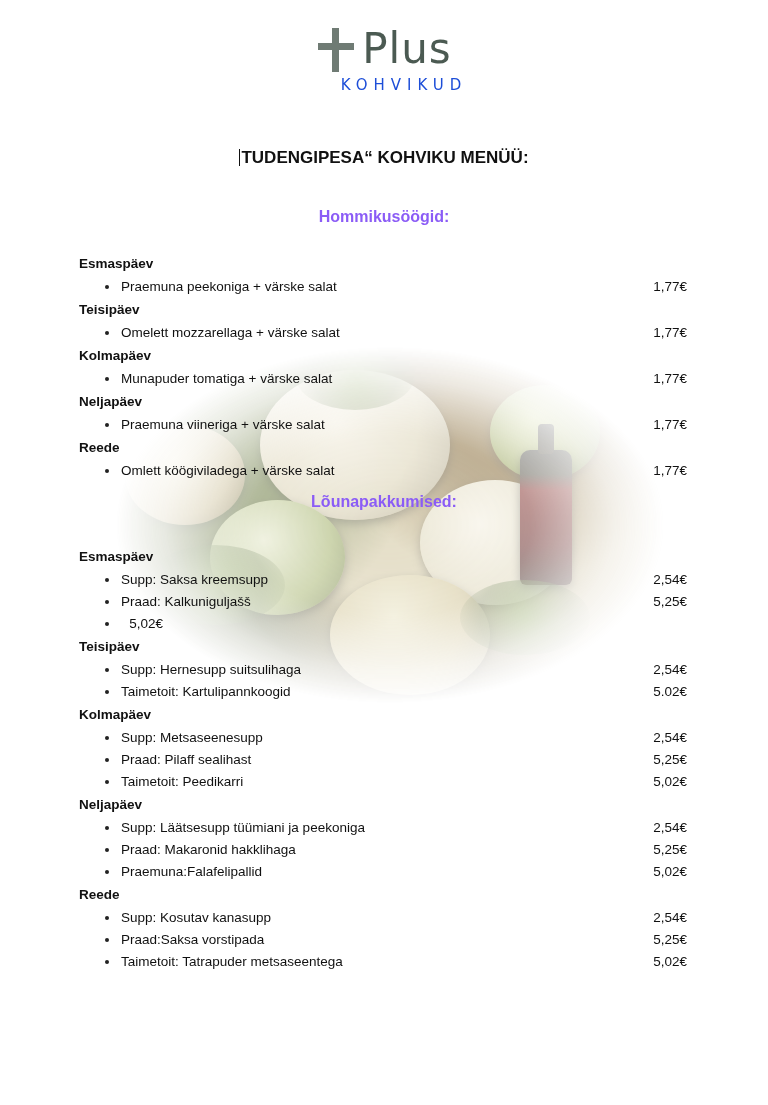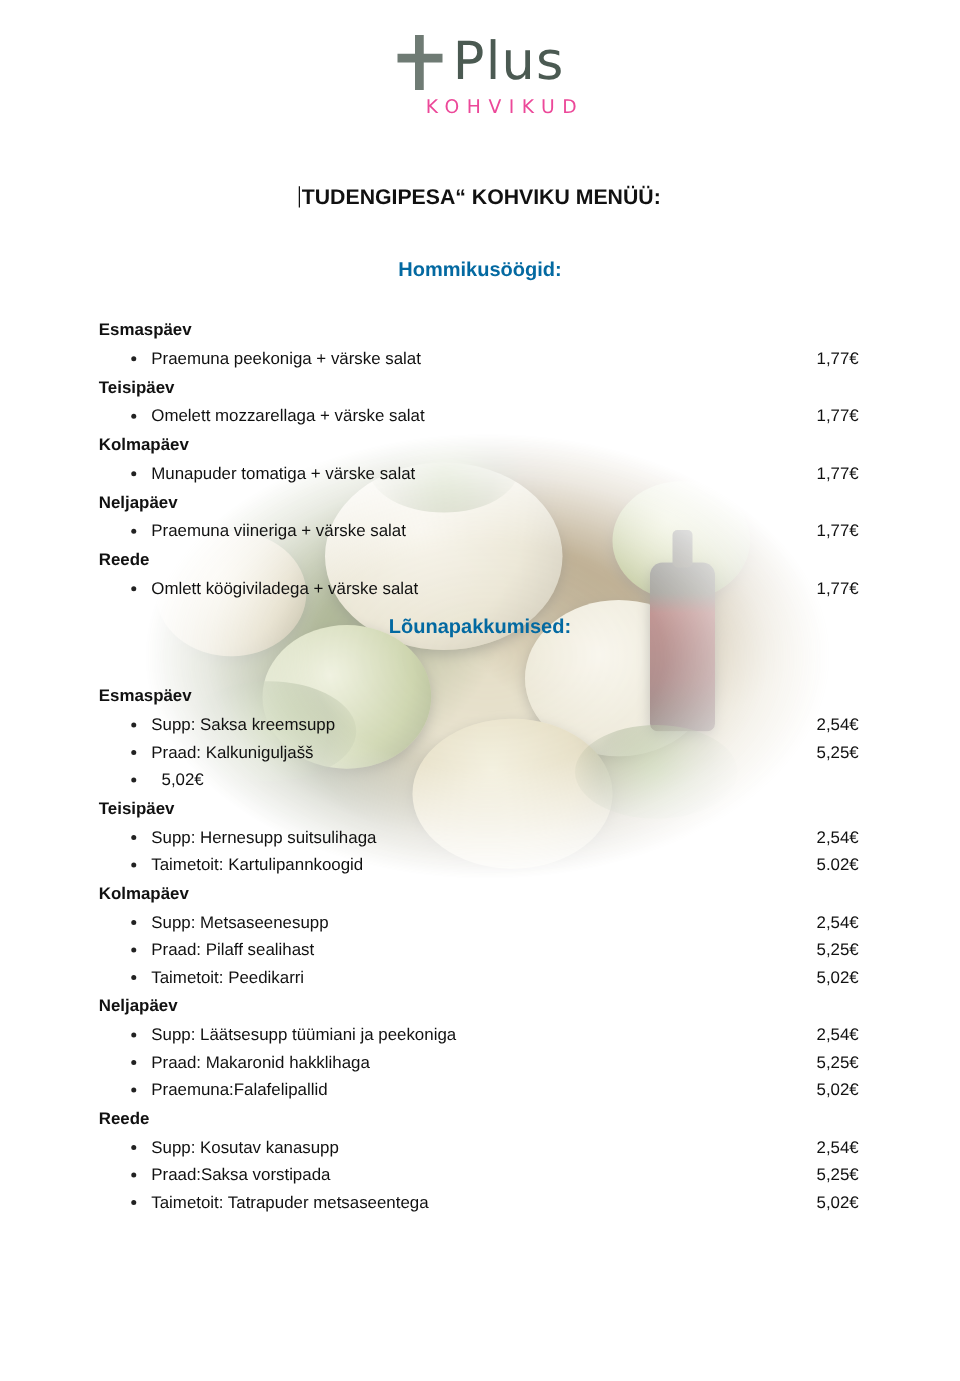--- a/index.html
+++ b/index.html
@@ -122,21 +122,21 @@
     letter-spacing: 1px;
     color: #4b5a52;
     font-family: "DejaVu Sans", sans-serif;
     font-weight: 400;
     line-height: 1;
   }
   .logo-sub {
     margin-top: 4px;
     font-size: 15px;
     letter-spacing: 6px;
-    color: #ec4899;
+    color: #1d4ed8;
     font-family: "DejaVu Sans", sans-serif;
     padding-left: 40px;
   }
 
   .doc-title {
     position: absolute;
     left: 0; right: 0;
     top: 148px;
     text-align: center;
     font-size: 17px;
@@ -149,21 +149,21 @@
     height: 17px;
     background: #111;
     vertical-align: -3px;
     margin-right: 1px;
   }
 
   .section-heading {
     text-align: center;
     font-size: 16px;
     font-weight: bold;
-    color: #0369a1;
+    color: #8b5cf6;
   }
 
   .sec-breakfast-head { position: absolute; left: 0; right: 0; top: 208px; }
   .sec-lunch-head     { position: absolute; left: 0; right: 0; top: 493px; }
 
   .block {
     position: absolute;
     left: 77px;
     width: 614px;
   }

